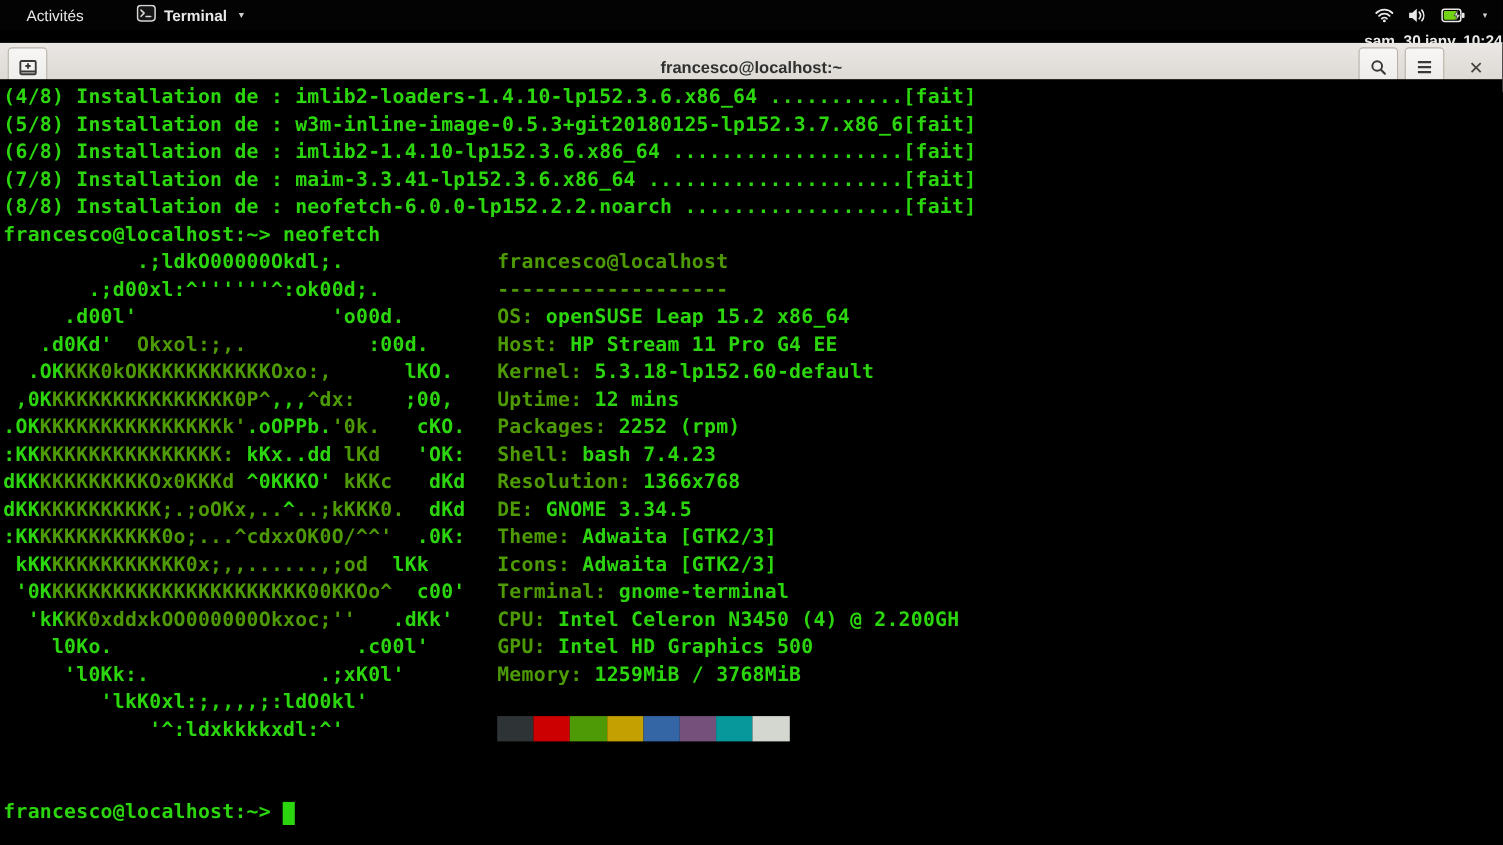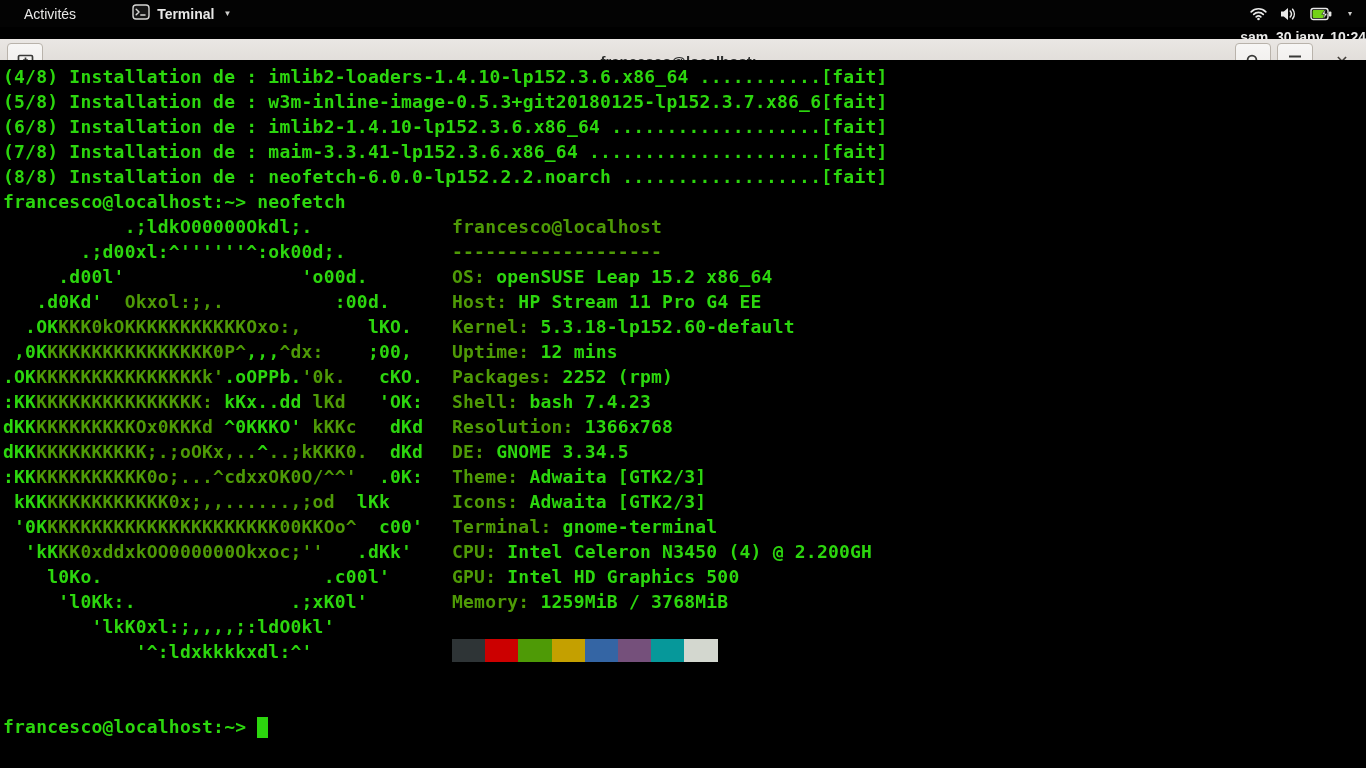--- a/index.html
+++ b/index.html
@@ -4,42 +4,42 @@
 <style>
   html,body{margin:0;padding:0;background:#000;}
   .screen{position:relative;width:1366px;height:768px;overflow:hidden;
           font-family:"Liberation Sans",sans-serif;-webkit-font-smoothing:antialiased;}
 
   
   .top-bar{position:absolute;top:0;left:0;width:1366px;height:27px;background:#030303;
            color:#e8e8e7;display:flex;align-items:center;font-size:14px;}
   .tb-left{display:flex;align-items:center;height:100%;}
   .tb-activities{padding:0 24px;height:100%;display:flex;align-items:center;}
-  .tb-app{display:flex;align-items:center;gap:7px;margin-left:32px;font-weight:bold;height:100%;}
+  .tb-app{display:flex;align-items:center;gap:7px;margin-left:24px;font-weight:bold;height:100%;}
   .tb-caret{font-size:8px;color:#cfcfcd;margin-left:2px;}
   .tb-center{position:absolute;left:0;right:0;text-align:right;font-weight:bold;pointer-events:none;margin-top:46px;}
   .tb-center span{pointer-events:auto;}
   .tb-right{position:absolute;right:0;top:0;height:100%;display:flex;align-items:center;gap:13px;padding:0 14px;}
   .tb-right svg{display:block;}
 
   
   .header-bar{position:absolute;top:39px;left:0;width:1366px;height:45px;
               background:linear-gradient(to bottom,#eae7e4,#d9d5d0);
               border-bottom:1px solid #b3aca5;box-sizing:border-box;}
   .hb-btn{position:absolute;top:4px;width:36px;height:36px;border-radius:4px;
           background:linear-gradient(to bottom,#f7f6f5,#edebe8);
           border:1px solid #b9b3ab;box-sizing:border-box;
           display:flex;align-items:center;justify-content:center;padding:0;cursor:default;}
   .hb-title{position:absolute;left:0;right:0;top:0;height:45px;line-height:45px;text-align:center;
             color:#2f3130;font-size:15px;font-weight:bold;pointer-events:none;}
   .hb-close{position:absolute;top:0;height:45px;right:0;width:48px;display:flex;align-items:center;
             justify-content:center;color:#44403c;font-size:16px;}
 
   
-  .terminal{position:absolute;top:60px;left:0;width:1366px;height:696px;background:var(--tbg,#000);}
+  .terminal{position:absolute;top:72px;left:0;width:1366px;height:696px;background:var(--tbg,#000);}
   .tpre{position:absolute;margin:0;font-family:"DejaVu Sans Mono",monospace;font-weight:bold;
         font-size:18px;line-height:25px;letter-spacing:.22px;white-space:pre;}
   .b{color:var(--b,#2cd60e);}
   .d{color:var(--d,#4e9a06);}
   #scrollback{top:4px;left:3px;}
   #art{top:154px;left:3px;}
   #info{top:154px;left:452px;}
   #blocks{position:absolute;top:579px;left:452px;display:flex;height:23px;}
   #blocks div{width:33.2px;height:23px;}
   #promptline{top:654px;left:3px;}

